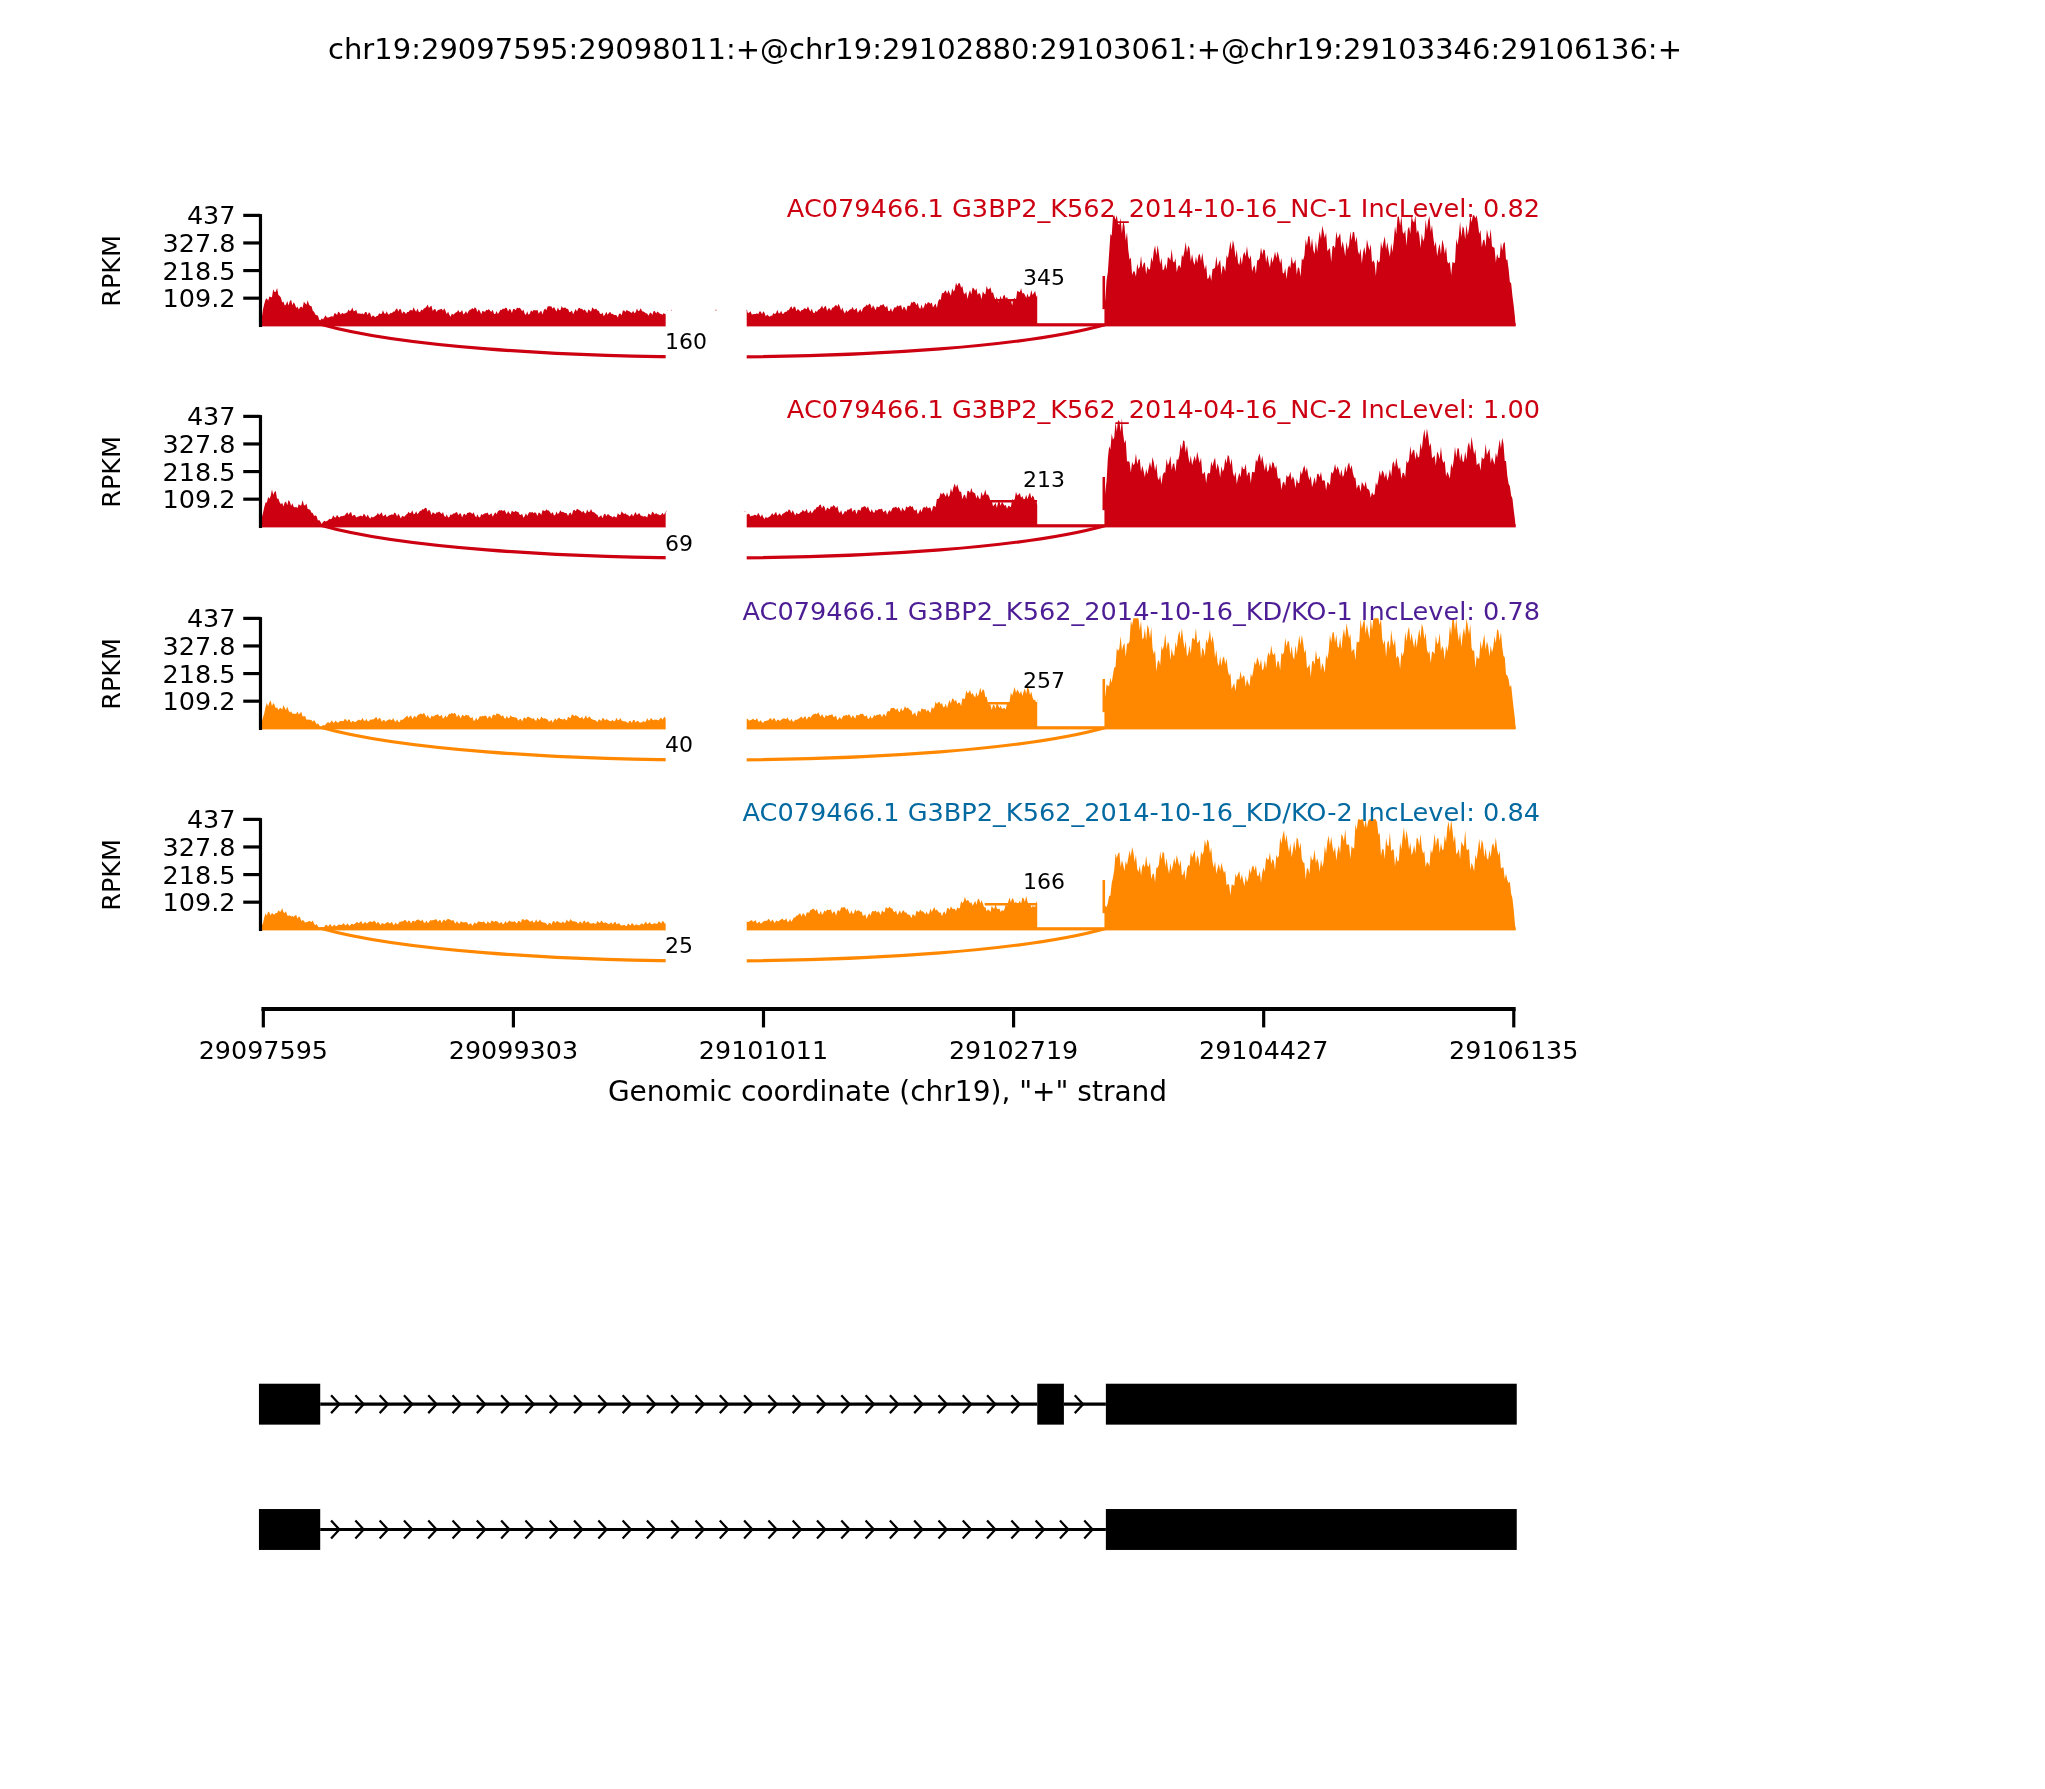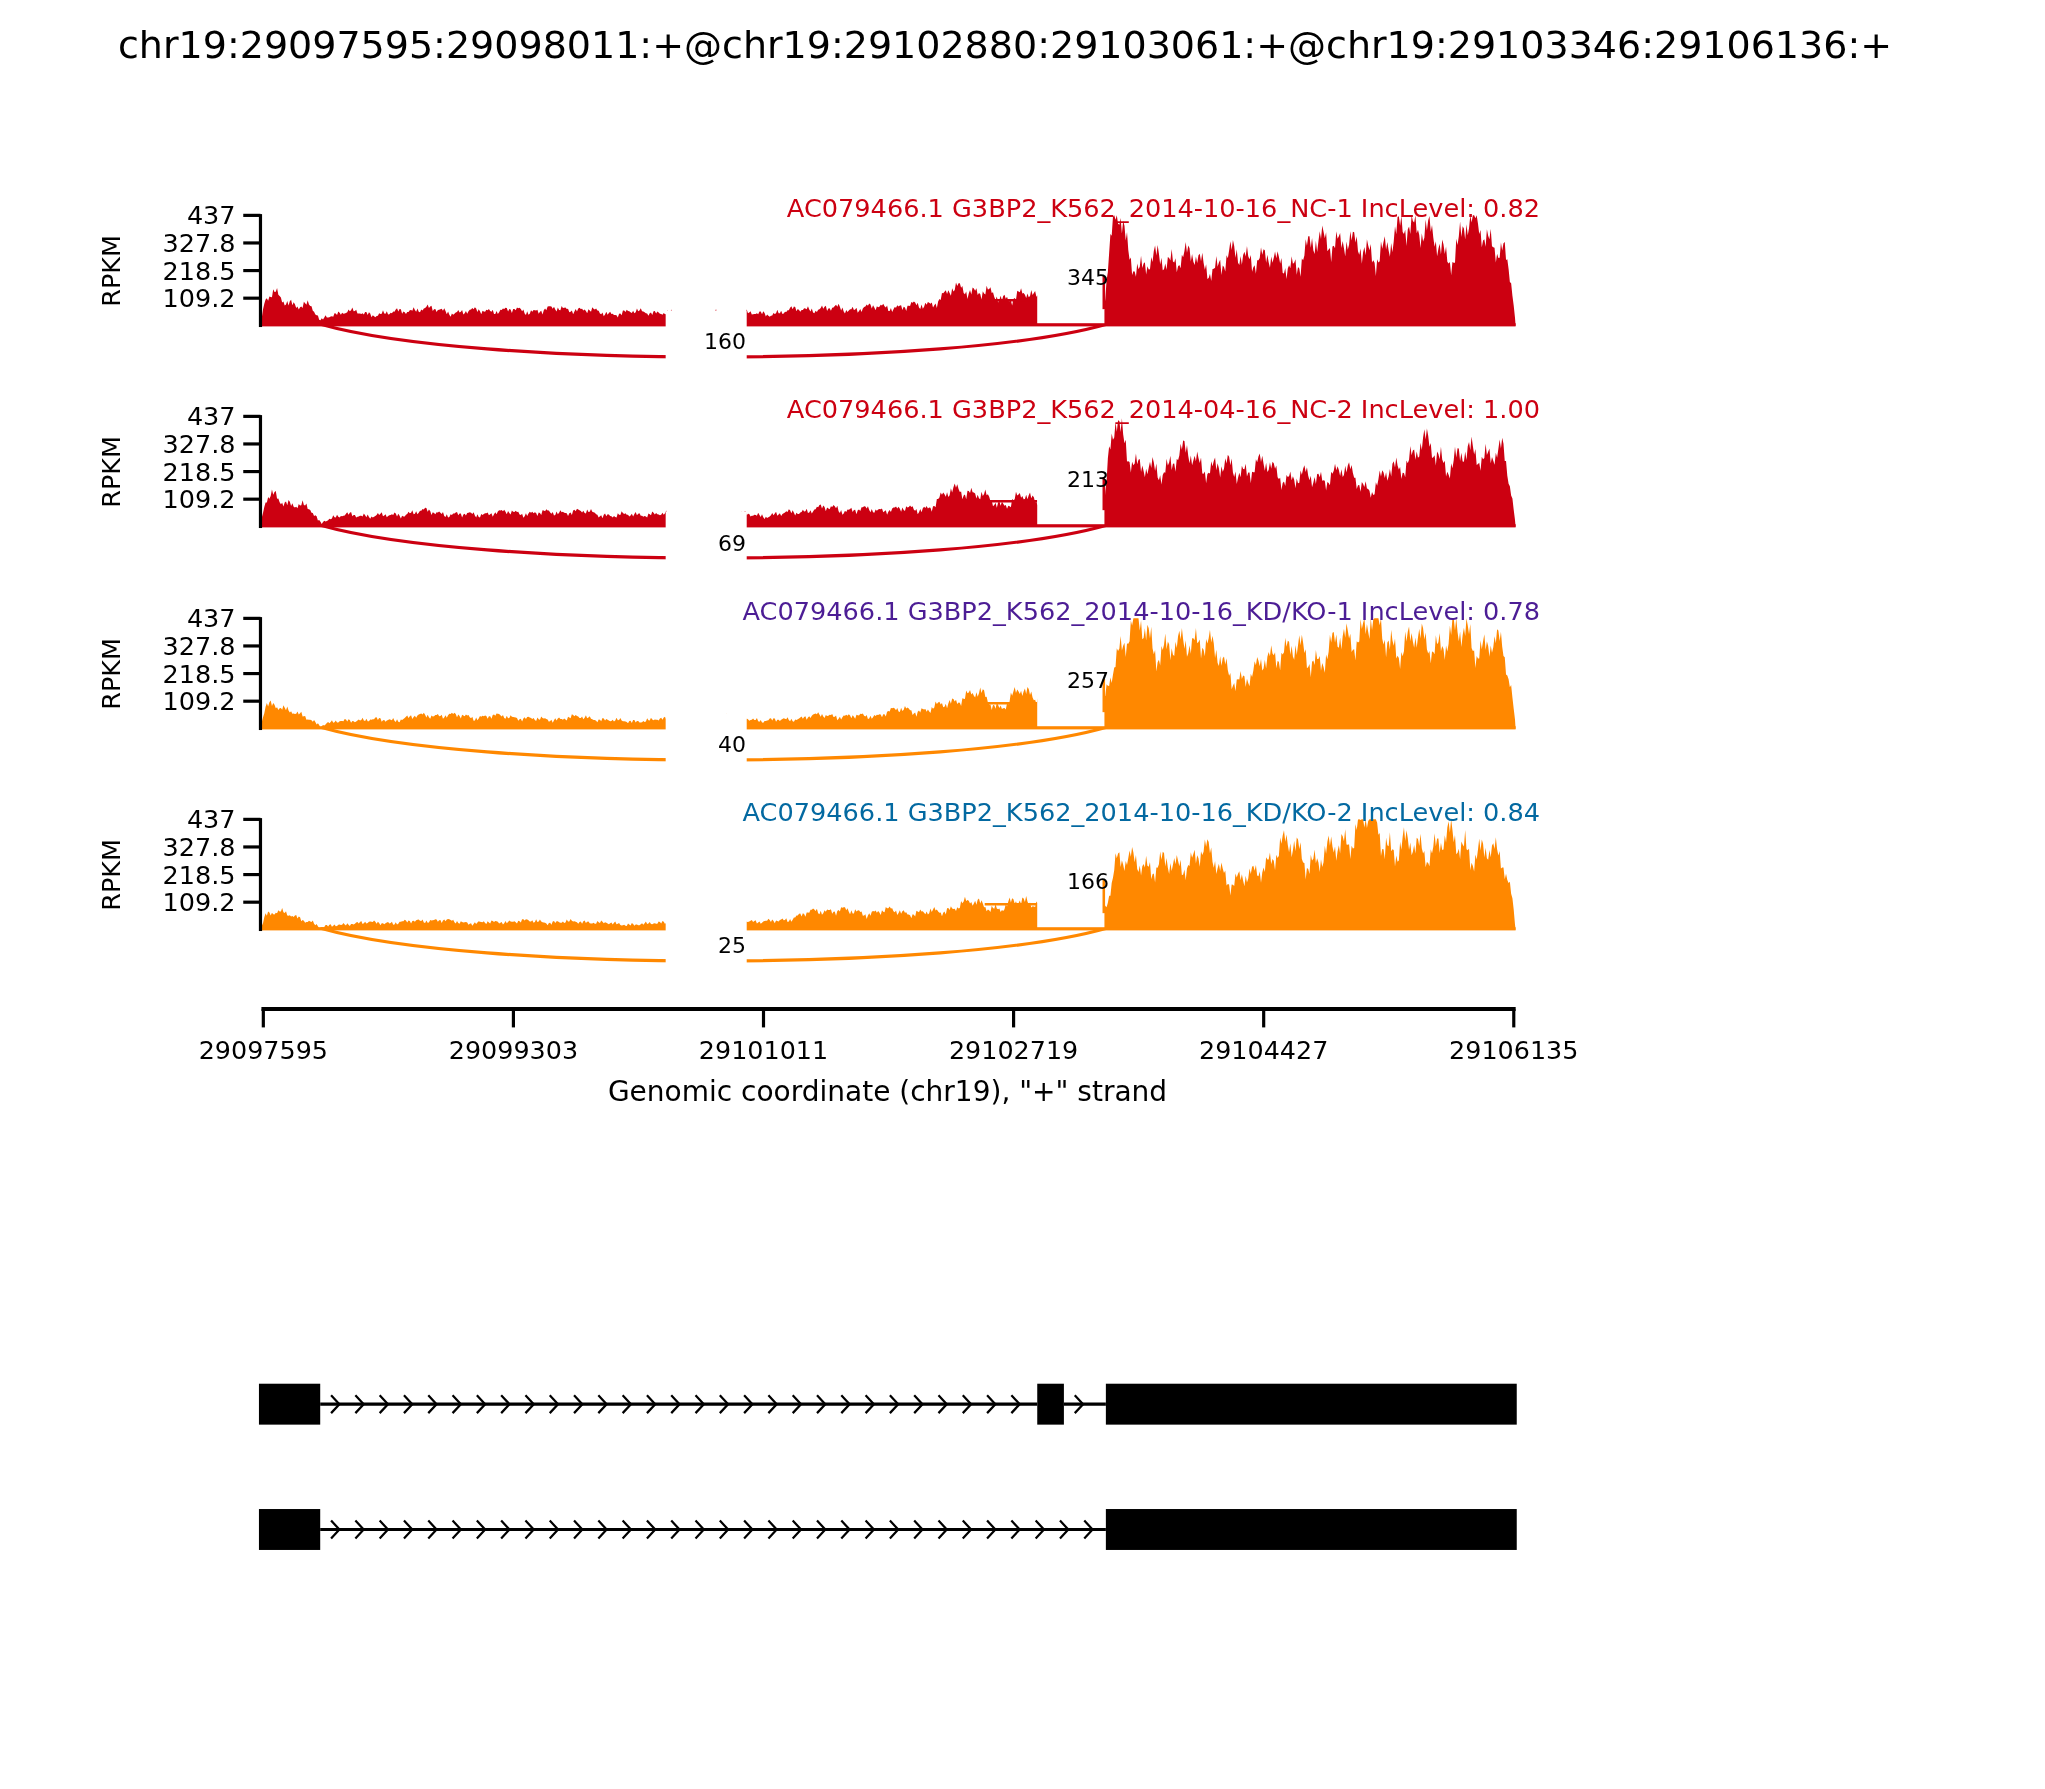--- a/index.html
+++ b/index.html
@@ -1,22 +1,22 @@
 <!DOCTYPE html>
 <html style="font-size:10.2px"><head>
 <meta charset="utf-8">
 <style>
   html,body{margin:0;padding:0;background:#ffffff;}
   #screen{position:relative;width:2046px;height:1790px;background:#ffffff;overflow:hidden;
           font-family:"DejaVu Sans",sans-serif;color:#000;}
   .abs{position:absolute;}
-  .plot-title{left:0;top:23px;width:2010px;text-align:center;font-size:38px;white-space:nowrap;}
+  .plot-title{left:0;top:32px;width:2010px;text-align:center;font-size:29px;white-space:nowrap;}
   .track-title{left:588px;width:952px;text-align:right;font-size:25.6px;white-space:nowrap;}
   .x-label{left:259px;top:1075px;width:1257px;text-align:center;font-size:28px;}
-  .jcount{text-align:right;font-size:22px;color:#000;}
+  .jcount{text-align:left;font-size:22px;color:#000;}
   .inc-count{left:1023px;width:86px;}
   .skip-count{left:665px;width:81px;}
   svg{position:absolute;left:0;}
 </style>
 </head>
 <body>
 
 <div id="screen">
 
   <svg id="track-svg-0" style="top:179px" width="2046" height="201" viewBox="0 0 3200 315">

